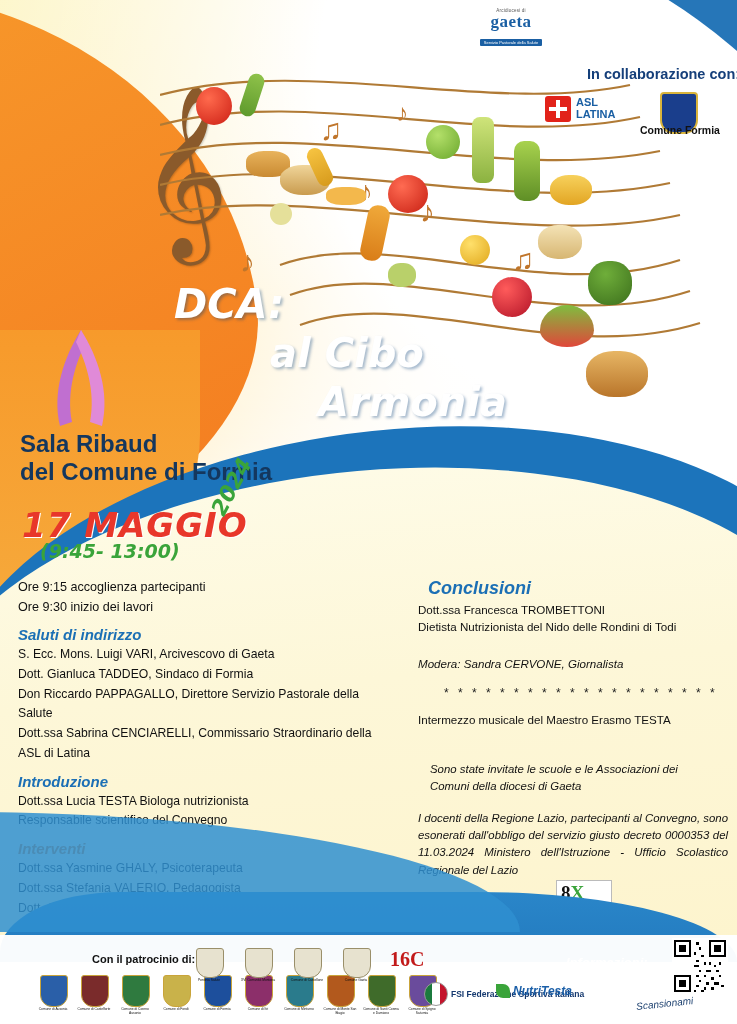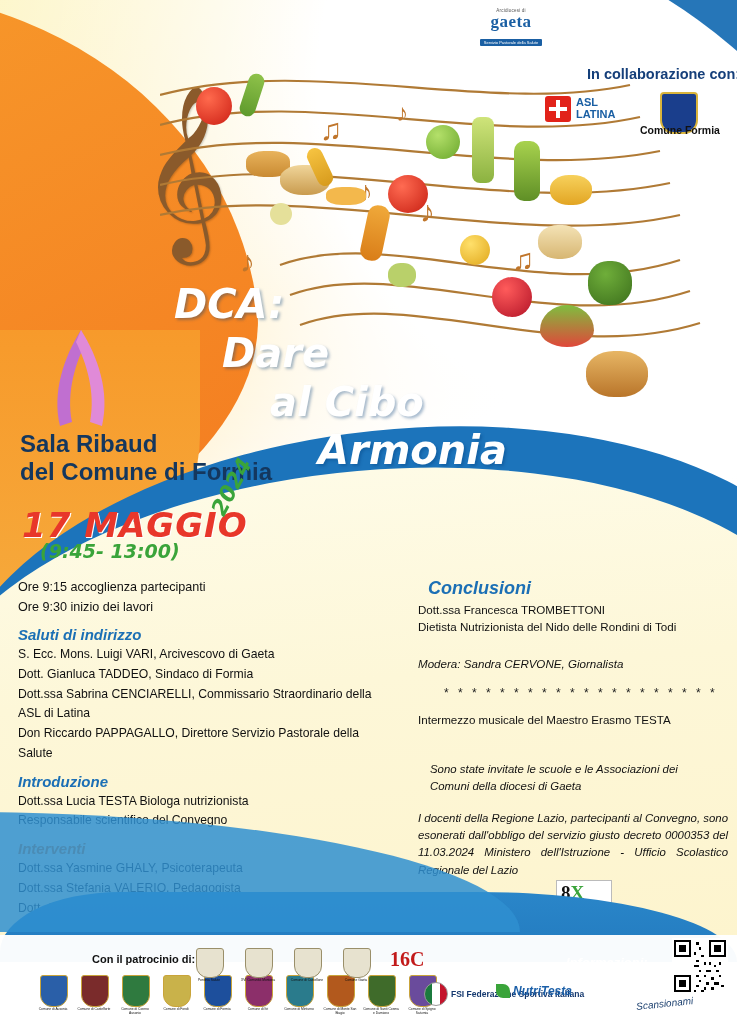--- a/index.html
+++ b/index.html
@@ -312,43 +312,42 @@
 
   <div class="ribbon">
     <svg viewBox="0 0 70 110" aria-hidden="true">
       <path d="M35 8 C18 35, 6 70, 14 104 L26 100 C20 70, 30 40, 40 20 Z" fill="#c06fd0"></path>
       <path d="M35 8 C52 35, 64 70, 56 104 L44 100 C50 70, 40 40, 30 20 Z" fill="#e08ad8"></path>
     </svg>
   </div>
 
   <div class="main-title">
     <div class="l1">DCA:</div>
-    <div class="l2">Dare</div>
     <div class="l3">al Cibo</div>
     <div class="l4">Armonia</div>
   </div>
 
   <div class="venue">
     <div>Sala Ribaud</div>
     <div>del Comune di Formia</div>
   </div>
 
   <div class="date">17 MAGGIO</div>
   <div class="year">2024</div>
   <div class="hours">(9:45- 13:00)</div>
 
   <div class="col-left">
     <p class="plain">Ore 9:15 accoglienza partecipanti</p>
     <p class="plain">Ore 9:30 inizio dei lavori</p>
 
     <div class="sec-head">Saluti di indirizzo</div>
     <p class="item">S. Ecc. Mons. Luigi VARI, Arcivescovo di Gaeta</p>
     <p class="item">Dott. Gianluca TADDEO, Sindaco di Formia</p>
+    <p class="item">Don Riccardo PAPPAGALLO, Direttore Servizio Pastorale della Salute</p>
     <p class="item">Dott.ssa Sabrina CENCIARELLI, Commissario Straordinario della ASL di Latina</p>
-    <p class="item">Don Riccardo PAPPAGALLO, Direttore Servizio Pastorale della Salute</p>
 
     <div class="sec-head">Introduzione</div>
     <p class="item">Dott.ssa Lucia TESTA Biologa nutrizionista</p>
     <p class="item">Responsabile scientifico del Convegno</p>
 
     <div class="sec-head orange">Interventi</div>
     <p class="item">Dott.ssa Yasmine GHALY, Psicoterapeuta</p>
     <p class="item">Dott.ssa Stefania VALERIO, Pedagogista</p>
     <p class="item">Dott. Gennaro DI RIENZO, Chinesiologo e Personal trainer</p>
     <p class="item">Dott.ssa Mariagrazia GRAZIANO, Psicoterapeuta</p>

